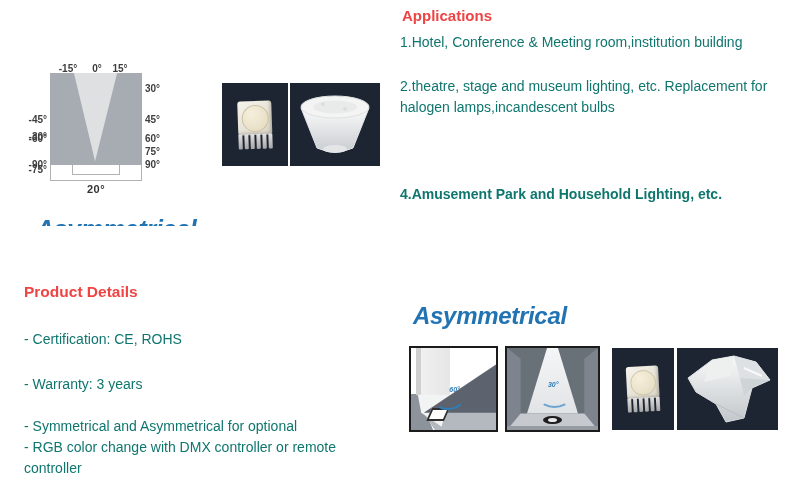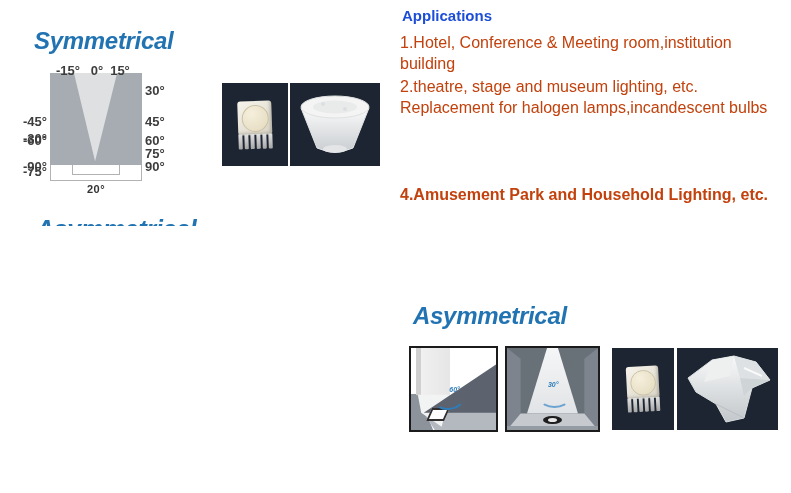--- a/index.html
+++ b/index.html
@@ -7,29 +7,29 @@
     position:relative;width:791px;height:493px;overflow:hidden;background:#ffffff;
     font-family:"Liberation Sans", sans-serif;
   }
   .abs{position:absolute;}
 
   
   .blue-heading{
     font-size:24px;font-weight:700;font-style:italic;color:#2273b2;
     letter-spacing:-0.3px;white-space:nowrap;
   }
-  .section-heading{font-size:15px;font-weight:700;color:#1d4ed8;white-space:nowrap;}
-  .body-text{font-size:16px;color:#c2410c;line-height:21px;margin:0;}
+  .section-heading{font-size:15px;font-weight:700;color:#ef4444;white-space:nowrap;}
+  .body-text{font-size:14px;color:#0f766e;line-height:21px;margin:0;}
 
   
   #beam-diagram{left:0;top:60px;width:200px;height:142px;}
   .bd-box{position:absolute;left:50px;top:13px;width:92px;height:92px;background:#a7acb2;}
   .bd-beam{position:absolute;inset:0;background:#dee0e2;
     clip-path:polygon(26% 0,73% 0,49% 96%);}
-  .bd-lab{position:absolute;font-size:13px;font-weight:700;color:#3d3d3d;white-space:nowrap;}
+  .bd-lab{position:absolute;font-size:10px;font-weight:700;color:#3d3d3d;white-space:nowrap;}
   .bd-top{top:3px;width:24px;text-align:center;}
   .bd-left{left:20px;width:27px;text-align:right;}
   .bd-right{left:145px;width:30px;text-align:left;}
   .bd-fix-outer{position:absolute;left:50px;top:105px;width:90px;height:15px;
     border:1px solid #b2b2b2;border-top:none;background:#fff;}
   .bd-fix-inner{position:absolute;left:72px;top:105px;width:46px;height:9px;
     border:1px solid #b2b2b2;border-top:none;background:#fff;}
   .bd-angle{position:absolute;left:50px;top:123px;width:92px;text-align:center;
     font-size:11px;font-weight:700;color:#333;letter-spacing:0.5px;}
 
@@ -104,21 +104,20 @@
     background:#e9e9e9;border-radius:50%;}
   .d2-arc{left:36%;top:52%;width:28%;height:16%;border:2px solid transparent;
     border-bottom-color:#6aa3d2;border-radius:50%;}
   .d2-ang{left:45%;top:40%;}
 </style>
 </head>
 <body>
 
 <div id="page">
 
-  <div class="abs blue-heading" style="left:34px;top:27px;">Symmetrical</div>
 
   <div class="abs" id="beam-diagram">
     <div class="bd-box">
       <div class="bd-beam"></div>
     </div>
     <span class="bd-lab bd-top" style="left:56px;">-15°</span>
     <span class="bd-lab bd-top" style="left:85px;">0°</span>
     <span class="bd-lab bd-top" style="left:108px;">15°</span>
     <span class="bd-lab bd-left" style="top:23px;margin-top:48px;">-30°</span>
     <span class="bd-lab bd-left" style="top:54px;">-45°</span>
@@ -173,20 +172,27 @@
     <div class="blue-heading">Asymmetrical</div>
   </div>
 
   <div class="abs" id="applications">
     <div class="section-heading">Applications</div>
     <p class="body-text abs" style="left:0;top:32px;width:375px;">1.Hotel, Conference &amp; Meeting room,institution building</p>
     <p class="body-text abs" style="left:0;top:76px;width:375px;">2.theatre, stage and museum lighting, etc. Replacement for halogen lamps,incandescent bulbs</p>
     <p class="body-text abs" style="left:0;top:184px;width:375px;font-weight:bold;">4.Amusement Park and Household Lighting, etc.</p>
   </div>
 
+  <div class="abs" id="product-details">
+    <div class="section-heading">Product Details</div>
+    <p class="body-text abs" style="left:0;top:46px;width:342px;">- Certification: CE, ROHS</p>
+    <p class="body-text abs" style="left:0;top:91px;width:342px;">- Warranty: 3 years</p>
+    <p class="body-text abs" style="left:0;top:133px;width:342px;">- Symmetrical and Asymmetrical for optional</p>
+    <p class="body-text abs" style="left:0;top:154px;width:342px;">- RGB color change with DMX controller or remote controller</p>
+  </div>
 
   <div class="abs blue-heading" style="left:413px;top:302px;">Asymmetrical</div>
 
   <div class="abs diag" id="asym-d1">
     <div class="d1-floorL"></div>
     <div class="d1-floorR"></div>
     <div class="d1-wall"></div>
     <div class="d1-beam"></div>
     <div class="d1-dark"></div>
     <div class="d1-fix"></div>

